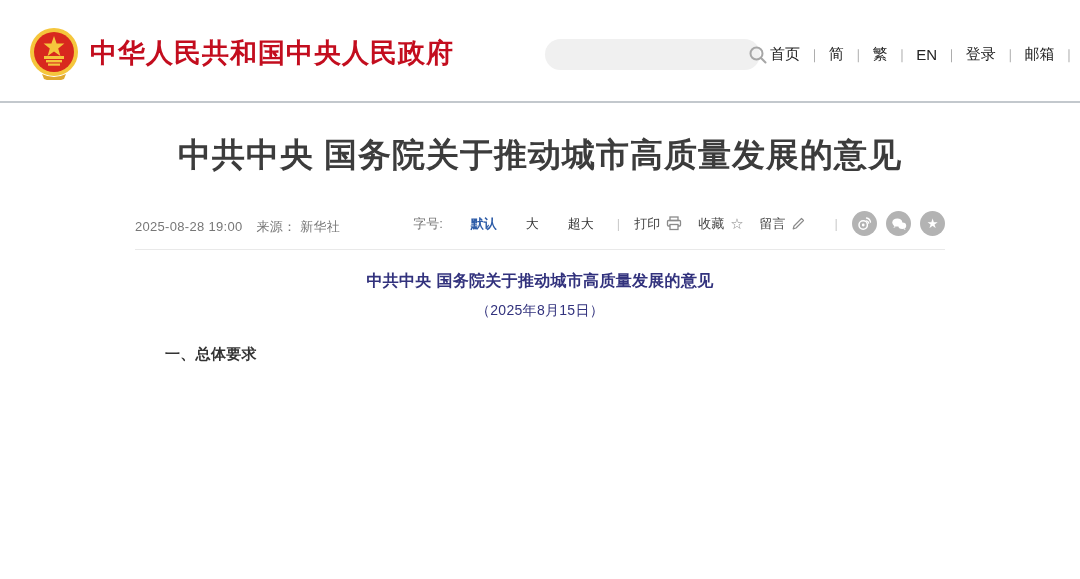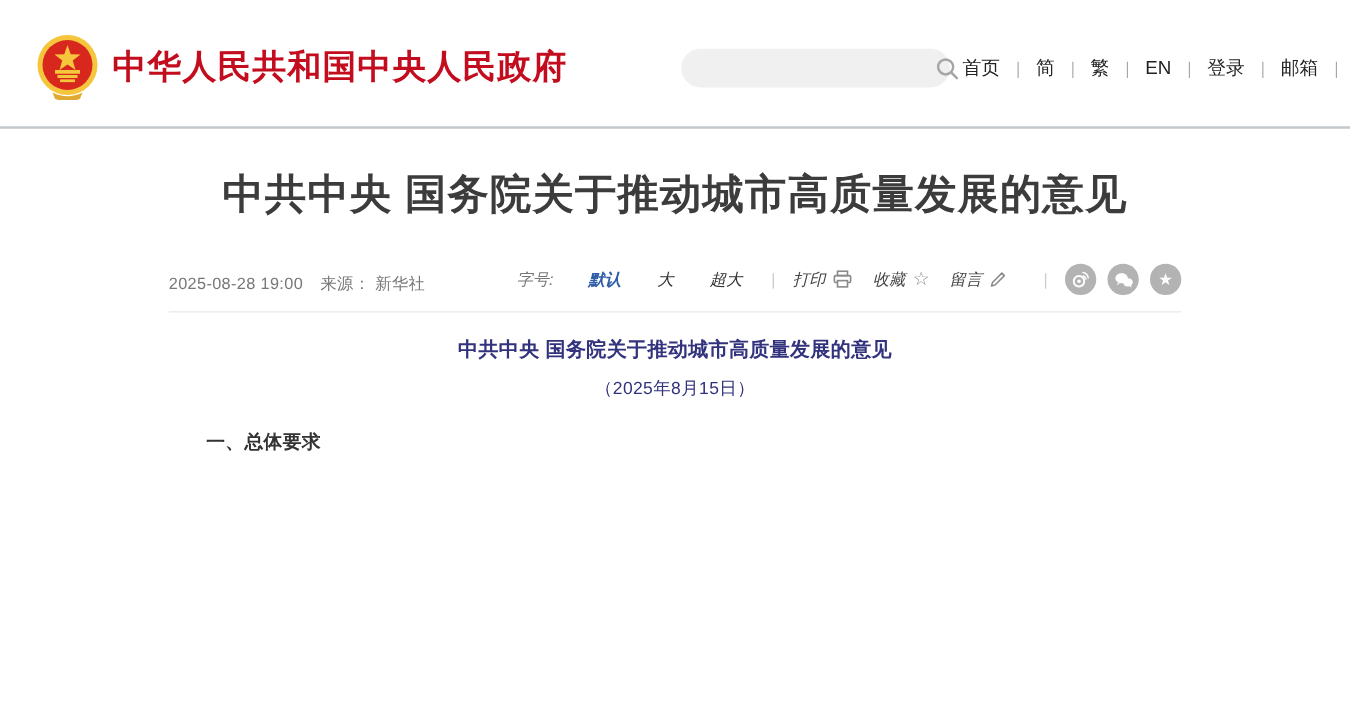--- a/index.html
+++ b/index.html
@@ -33,21 +33,21 @@
 
   
   .article { width:810px; margin:0 auto; }
   .article-title { margin-top:30px; text-align:center; font-size:33px; font-weight:bold;
     color:#3c3c3c; letter-spacing:1px; }
 
   .meta-row { margin-top:33px; display:flex; justify-content:space-between; align-items:flex-end;
     font-size:13px; color:#777; padding-bottom:13px; border-bottom:1px solid #e9e9e9; }
   .meta-left { letter-spacing:.3px; }
   .meta-left .src { margin-left:10px; }
-  .meta-right { display:flex; align-items:center;font-style:italic; }
+  .meta-right { display:flex; align-items:center; }
   .meta-right .fs-label { color:#777; margin-right:8px; }
   .fs-option { color:#333; margin-right:9px; cursor:pointer;padding-left:20px; }
   .fs-option.active { color:#2f5da8; font-weight:bold; }
   .meta-sep { color:#ccc; margin:0 14px; }
   .tool { display:flex; align-items:center; margin-right:16px; color:#444; cursor:pointer; }
   .tool .t-icon { margin-left:6px; display:flex; align-items:center; color:#888; font-size:15px; line-height:1; }
   .share-group { display:flex; align-items:center; gap:9px; }
   .share-circle { width:25px; height:25px; border-radius:50%; background:#b3b3b3;
     display:flex; align-items:center; justify-content:center; cursor:pointer; }
   .share-circle .star-glyph { color:#fff; font-size:13px; line-height:1; }

